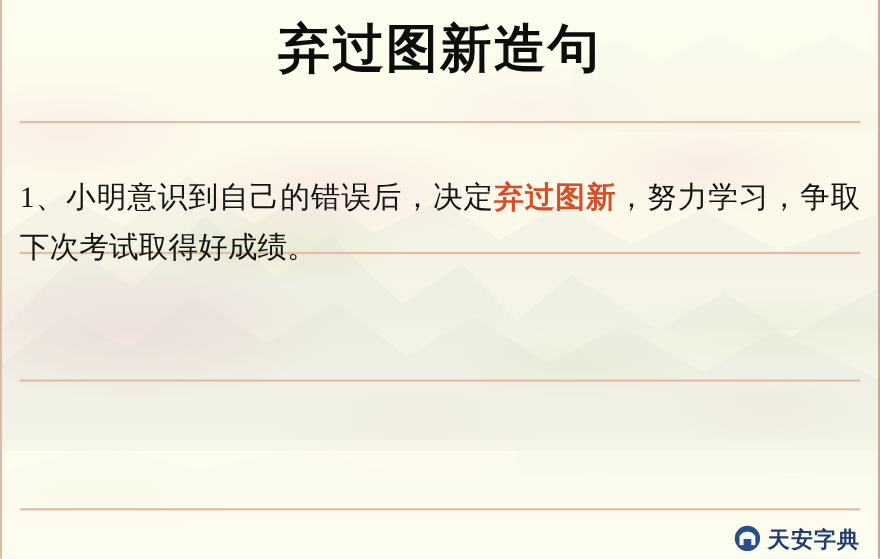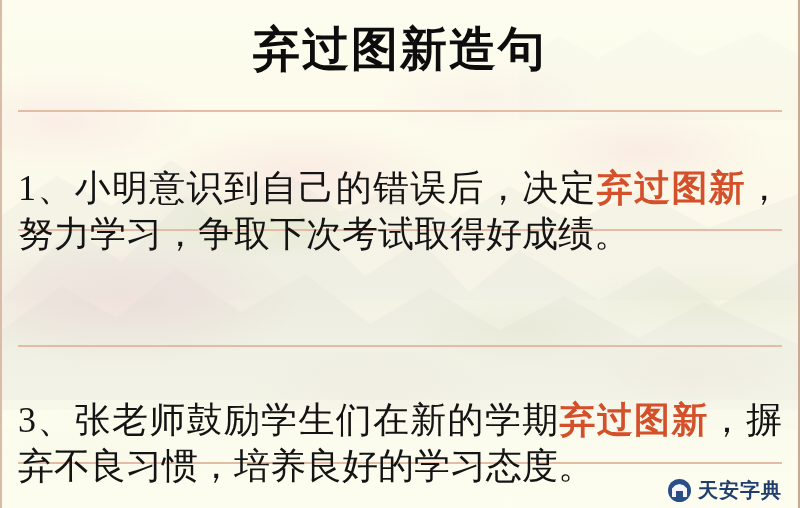--- a/index.html
+++ b/index.html
@@ -89,62 +89,62 @@
     position: absolute;
     top: 18px;
     left: 0;
     right: 0;
     text-align: center;
     font-size: 47px;
     line-height: 62px;
     font-weight: bold;
     color: #0d0d0d;
     letter-spacing: 2px;
-    font-family: Liberation Sans, sans-serif;
+    font-family: Liberation Mono, monospace;
     white-space: nowrap;
   }
 
   .rule {
     position: absolute;
     left: 16px;
     right: 16px;
     height: 0;
     border-top: 2px solid #e4bca6;
   }
   .rule-1 { top: 110px; }
   .rule-2 { top: 229px; }
   .rule-3 { top: 345px; }
   .rule-4 { top: 462px; }
 
   .sentence {
     position: absolute;
     left: 16px;
     right: 16px;
-    font-size: 36px;
+    font-size: 27px;
     line-height: 46px;
     color: #141414;
     text-align: justify;
     text-justify: inter-character;
     font-family: "Liberation Serif", "DejaVu Serif", serif;
   }
   .s-1 { top: 129px; }
   .s-2 { top: 245px; }
   .s-3 { top: 361px; }
 
   .hl {
     color: #d4502b;
     font-weight: bold;
   }
 
   .brand {
     position: absolute;
     right: 16px;
     bottom: 6px;
     display: flex;
-    align-items: flex-end;
+    align-items: flex-start;
     gap: 7px;
   }
   .brand-mark {
     width: 23px;
     height: 23px;
     border-radius: 50%;
     background: #2a4f86;
     position: relative;
     overflow: hidden;
     flex: 0 0 auto;
@@ -204,23 +204,20 @@
     <div class="rule rule-1"></div>
     <div class="rule rule-2"></div>
     <div class="rule rule-3"></div>
     <div class="rule rule-4"></div>
 
     <p class="sentence s-1">
       <span>1、</span><span>小明意识到自己的错误后，决定</span><span class="hl">弃过图新</span><span>，努力学习，争取下次考试取得好成绩。</span>
     </p>
 
 
-    <p class="sentence s-3">
-      <span>3、</span><span>张老师鼓励学生们在新的学期</span><span class="hl">弃过图新</span><span>，摒弃不良习惯，培养良好的学习态度。</span>
-    </p>
 
     <div class="brand">
       <span class="brand-mark"></span>
       <span class="brand-name">天安字典</span>
     </div>
 
   </div>
 </div>
 
 </body></html>

